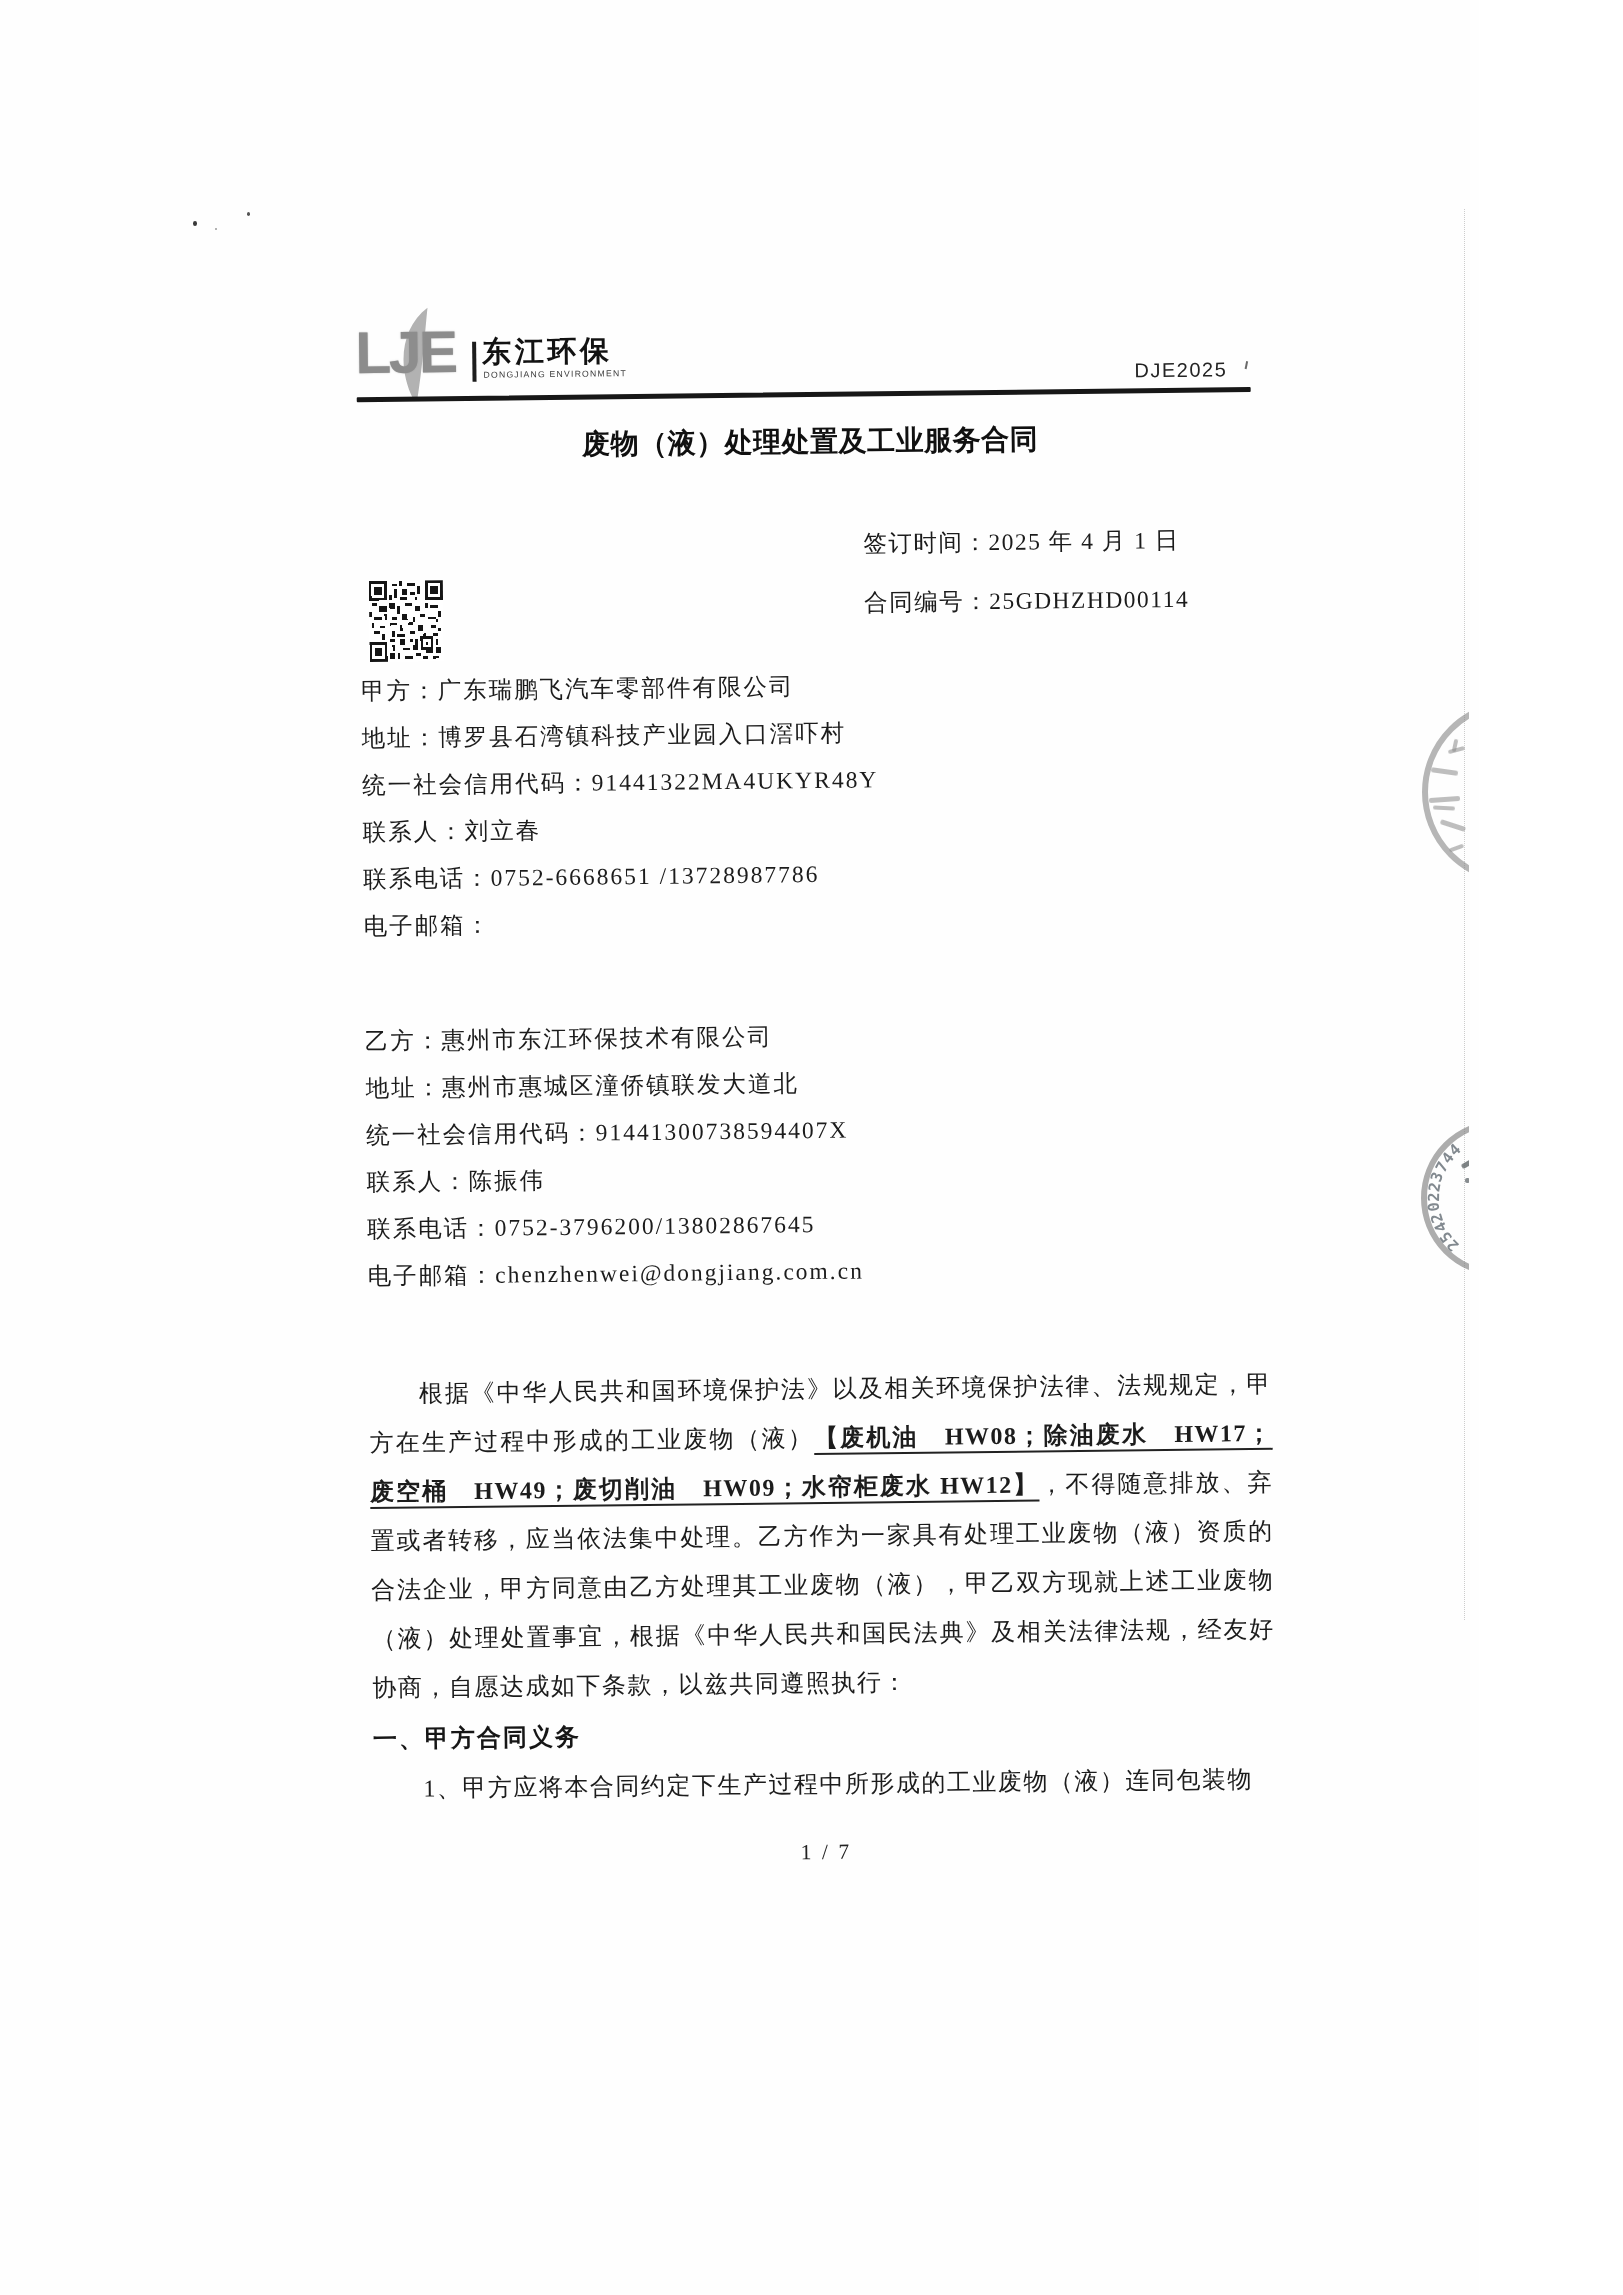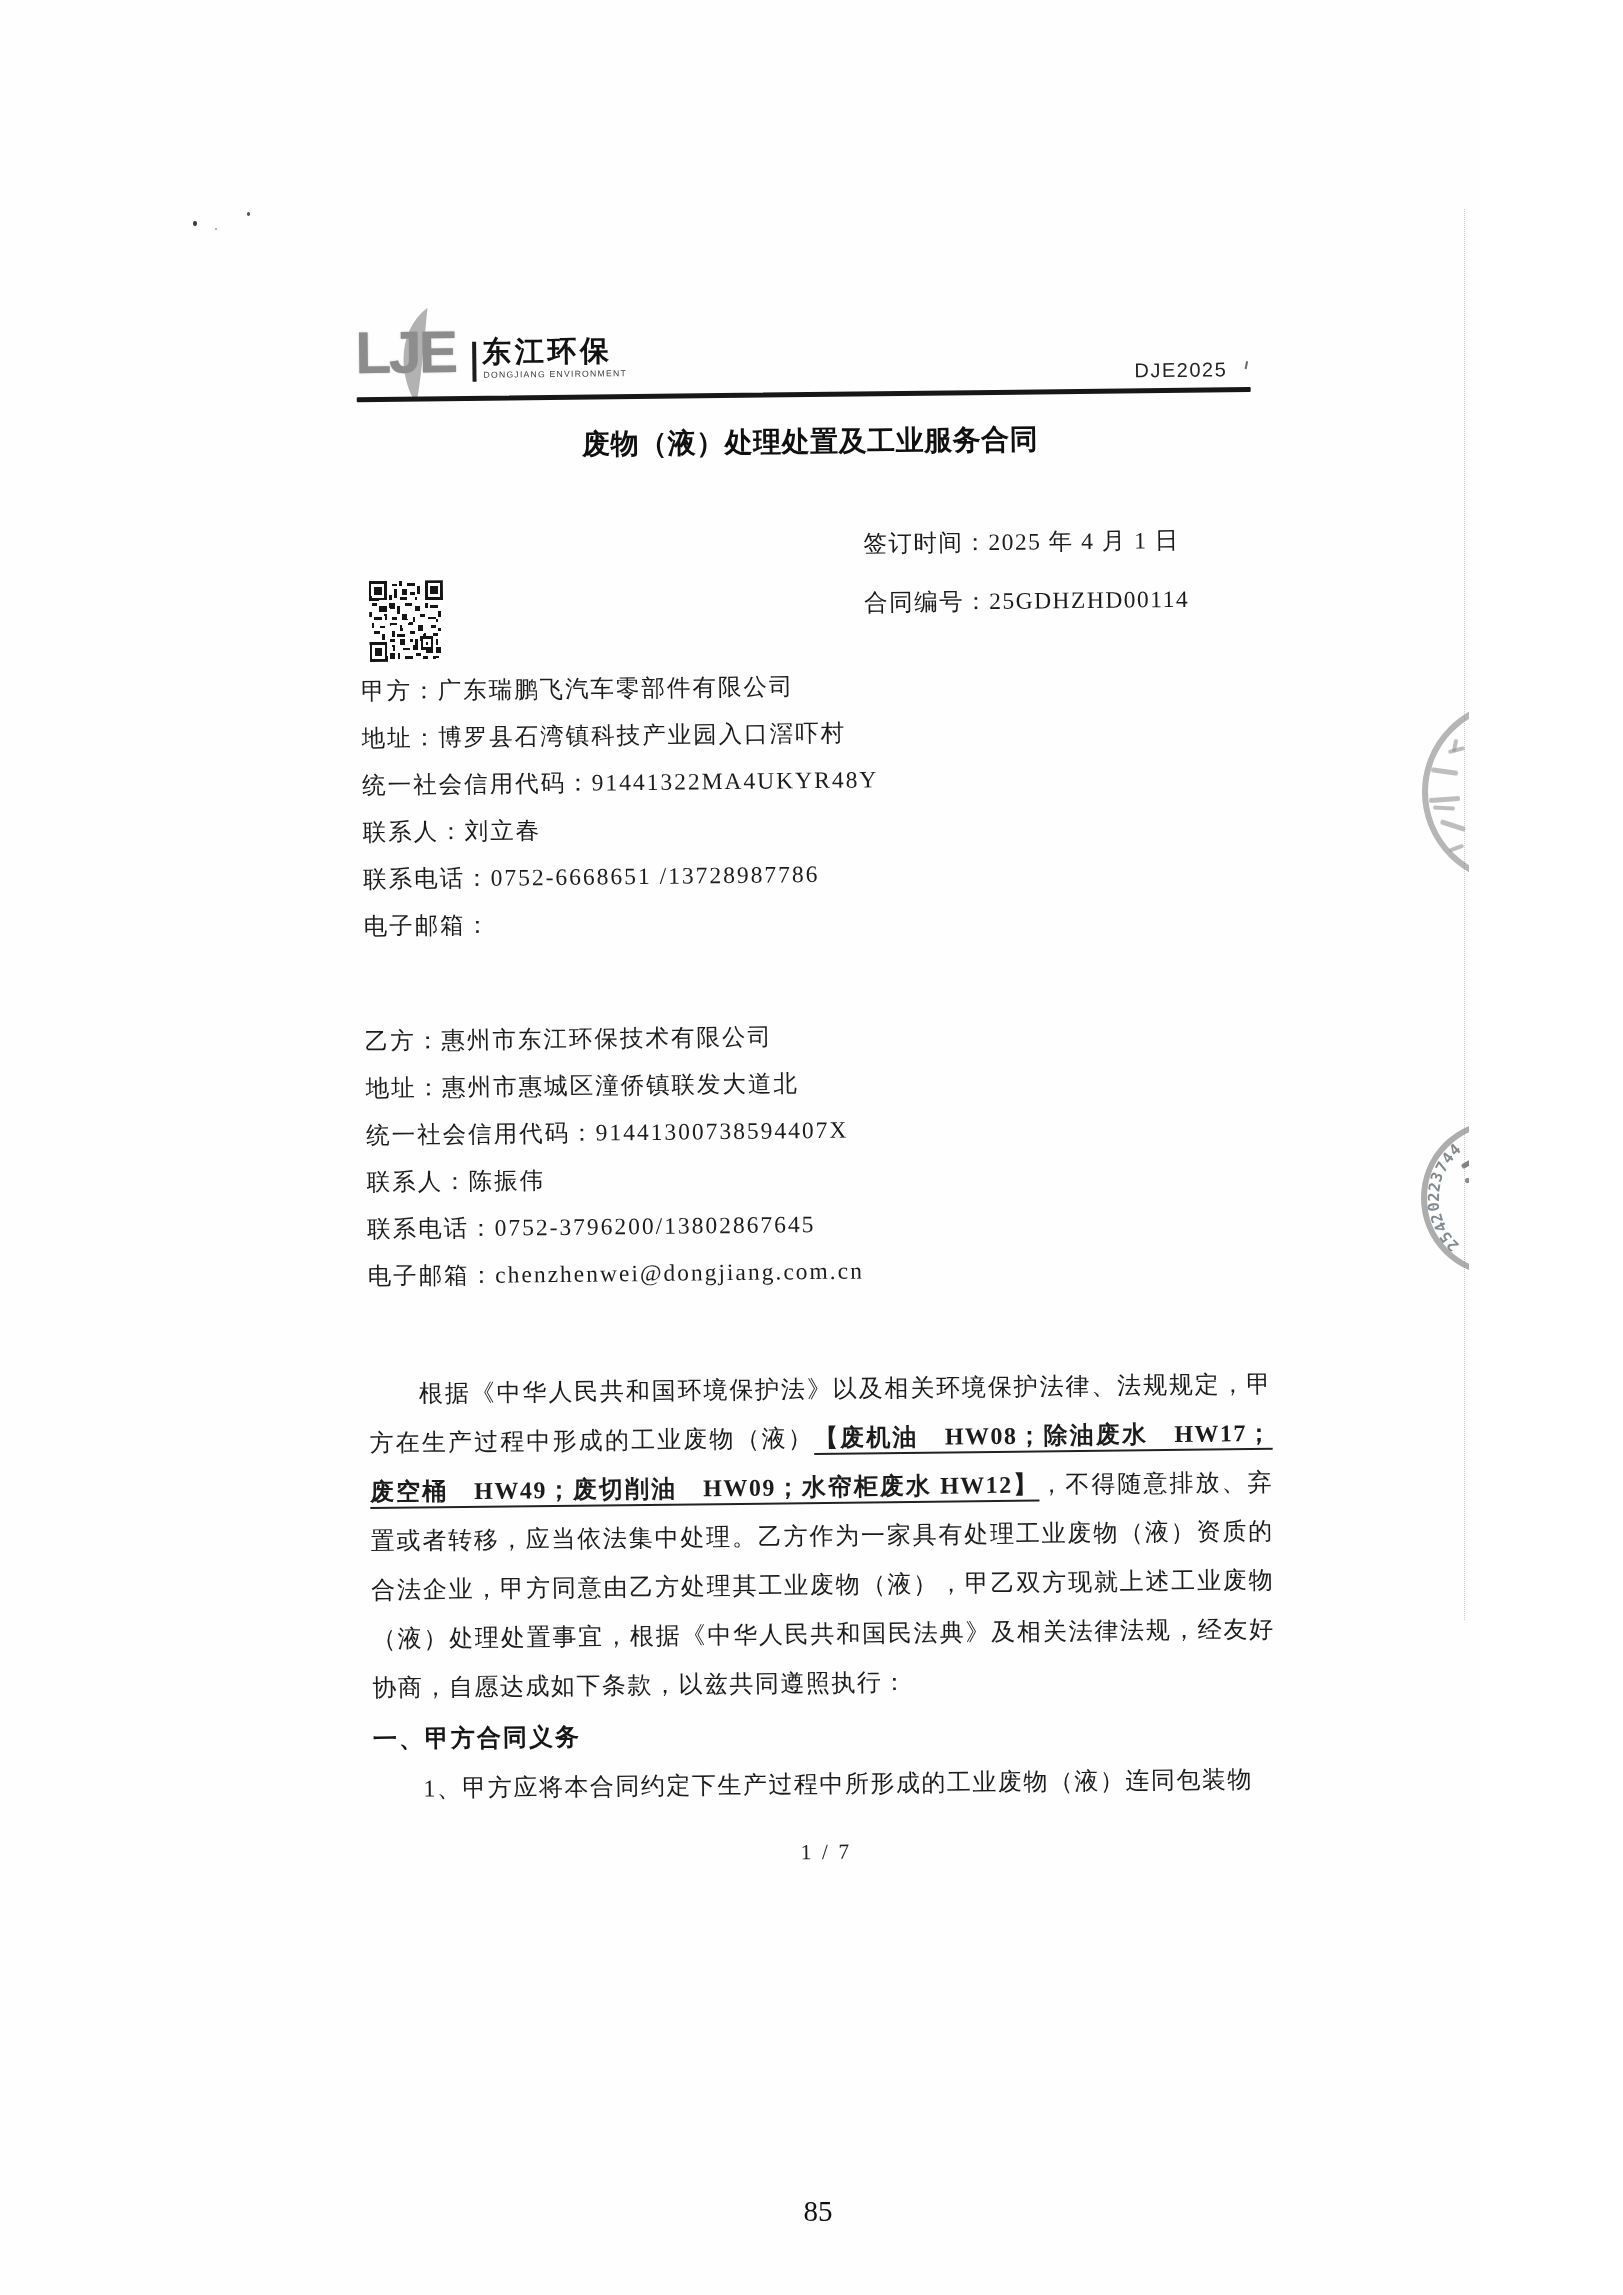--- a/index.html
+++ b/index.html
@@ -305,16 +305,15 @@
     <span class="sd d3">3</span>
     <span class="sd d4">2</span>
     <span class="sd d5">2</span>
     <span class="sd d6">0</span>
     <span class="sd d7">2</span>
     <span class="sd d8">4</span>
     <span class="sd d9">5</span>
     <span class="sd d10">2</span>
   </div>
 
-  <div class="sheetno">85</div>
 
 </div>
 
 
 </body></html>

